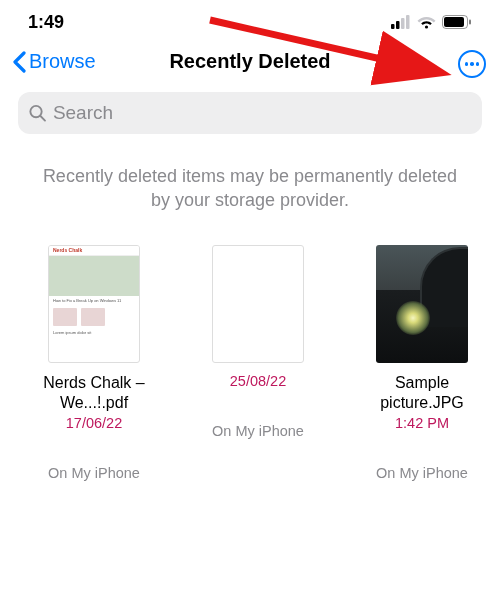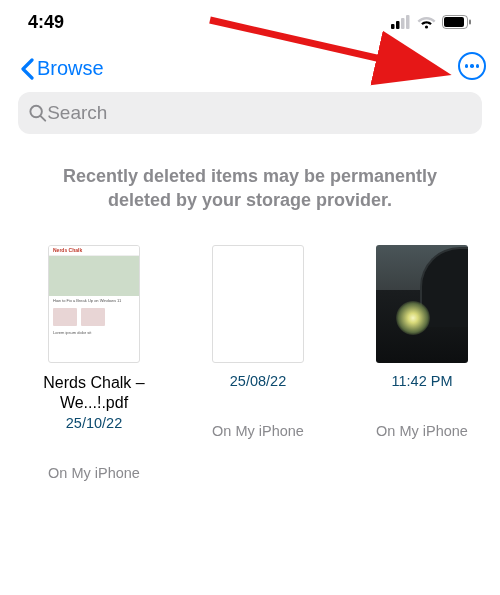--- a/index.html
+++ b/index.html
@@ -22,22 +22,22 @@
       font-weight: 600;
       font-size: 18px;
     }
     .status-icons {
       display: flex;
       align-items: center;
       gap: 6px;
     }
     .nav-bar {
       display: flex;
-      align-items: flex-end;
-      padding: 8px 12px 10px 20px;
+      align-items: flex-start;
+      padding: 8px 12px 10px 12px;
       position: relative;
       height: 48px;
     }
     .back-button {
       display: flex;
       align-items: center;
       color: #007AFF;
       font-size: 20px;
       gap: 2px;
       cursor: pointer;
@@ -73,38 +73,37 @@
       border-radius: 50%;
     }
     .search-bar {
       margin: 2px 18px 14px 18px;
       background: #eeeeef;
       border-radius: 12px;
       height: 42px;
       display: flex;
       align-items: center;
       padding: 0 10px;
-      gap: 0;
+      gap: 6px;
     }
     .search-input {
       border: none;
       background: transparent;
       font-size: 19px;
       color: #8a8a8e;
       outline: none;
       width: 100%;
     }
     .search-input::placeholder { color: #8a8a8e; }
     .info-text {
       text-align: center;
       color: #8a8a8e;
       font-size: 18px;
       line-height: 1.35;
       padding: 16px 40px 24px 40px;
-      font-weight: bold;
     }
     .file-grid {
       display: flex;
       justify-content: space-around;
       padding: 8px 2px 0 18px;
       gap: 12px;
     }
     .file-item {
       width: 130px;
       display: flex;
@@ -149,41 +148,41 @@
     }
     .file-name {
       font-size: 16px;
       text-align: center;
       color: #000;
       line-height: 1.25;
       margin-bottom: 2px;
     }
     .file-date {
       font-size: 14.5px;
-      color: #0c4a6e;
+      color: #be185d;
       text-align: center;
       margin-bottom: 2px;
     }
     .file-loc {
       font-size: 14.5px;
       color: #8a8a8e;
       text-align: center;
       margin-top: 32px;
     }
     .arrow-overlay {
       position: absolute;
       top: 0; left: 0;
       pointer-events: none;
     }
   </style>
 </head>
 <body>
 
 <div class="status-bar">
-  <div class="status-time">4:49</div>
+  <div class="status-time">1:49</div>
   <div class="status-icons">
     <svg width="20" height="14" viewBox="0 0 20 14">
       <rect x="0" y="9" width="3.5" height="5" rx="1" fill="#000"></rect>
       <rect x="5" y="6" width="3.5" height="8" rx="1" fill="#000"></rect>
       <rect x="10" y="3" width="3.5" height="11" rx="1" fill="#c7c7cc"></rect>
       <rect x="15" y="0" width="3.5" height="14" rx="1" fill="#c7c7cc"></rect>
     </svg>
     <svg width="19" height="14" viewBox="0 0 19 14">
       <path d="M9.5 2 C6 2 2.8 3.4 0.5 5.7 L2.2 7.4 C4.1 5.5 6.7 4.4 9.5 4.4 C12.3 4.4 14.9 5.5 16.8 7.4 L18.5 5.7 C16.2 3.4 13 2 9.5 2 Z" fill="#c7c7cc"></path>
       <path d="M9.5 6.2 C7.5 6.2 5.6 7 4.2 8.4 L5.9 10.1 C6.9 9.1 8.1 8.6 9.5 8.6 C10.9 8.6 12.1 9.1 13.1 10.1 L14.8 8.4 C13.4 7 11.5 6.2 9.5 6.2 Z" fill="#000"></path>
@@ -197,20 +196,21 @@
   </div>
 </div>
 
 <div class="nav-bar">
   <div class="back-button">
     <svg width="15" height="22" viewBox="0 0 15 22">
       <polyline points="12,2 3,11 12,20" fill="none" stroke="#007AFF" stroke-width="3.2" stroke-linecap="round" stroke-linejoin="round"></polyline>
     </svg>
     <span>Browse</span>
   </div>
+  <div class="nav-title">Recently Deleted</div>
   <div class="more-button">
     <div class="more-dots">
       <span></span>
         <span></span>
         <span></span>
     </div>
   </div>
 </div>
 
 <div class="search-bar">
@@ -231,36 +231,37 @@
         </div>
       <div class="band"></div>
       <div class="txt">How to Fix a Break Up on Windows 11</div>
       <div class="imgs">
           <div></div>
           <div></div>
         </div>
       <div class="txt">Lorem ipsum dolor sit</div>
     </div>
     <div class="file-name">Nerds Chalk – We...!.pdf</div>
-    <div class="file-date">25/10/22</div>
+    <div class="file-date">17/06/22</div>
     <div class="file-loc">On My iPhone</div>
   </div>
 
   <div class="file-item">
     <div class="thumb"></div>
     <div class="file-date">25/08/22</div>
     <div class="file-loc">On My iPhone</div>
   </div>
 
   <div class="file-item">
     <div class="thumb thumb-sample">
       <div class="arch"></div>
       <div class="glow"></div>
     </div>
-    <div class="file-date">11:42 PM</div>
+    <div class="file-name">Sample picture.JPG</div>
+    <div class="file-date">1:42 PM</div>
     <div class="file-loc">On My iPhone</div>
   </div>
 </div>
 
 <svg class="arrow-overlay" width="500" height="595">
   <defs>
     <marker id="ah" markerWidth="12" markerHeight="12" refX="9" refY="4" orient="auto">
       <path d="M0,0 L11,4 L0,8 Z" fill="#e61717"></path>
     </marker>
   </defs>

